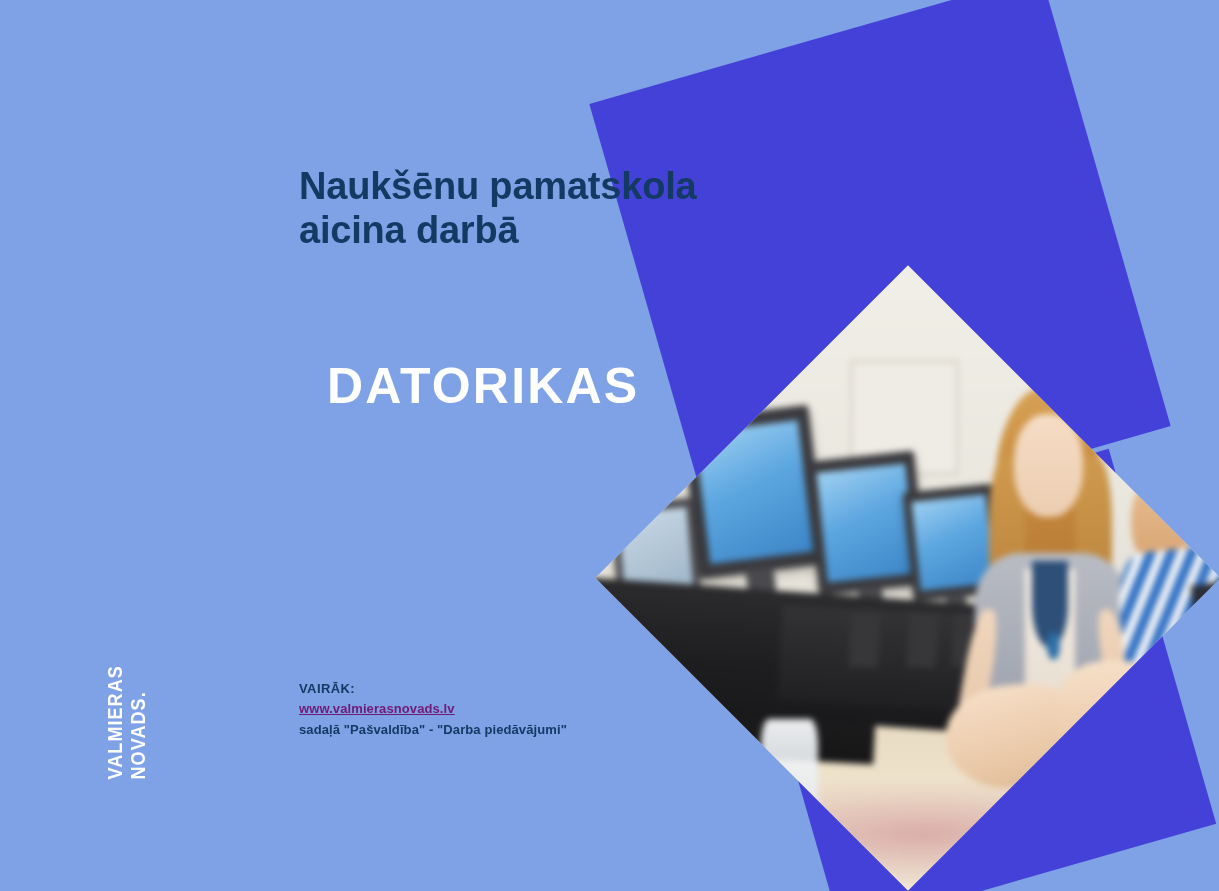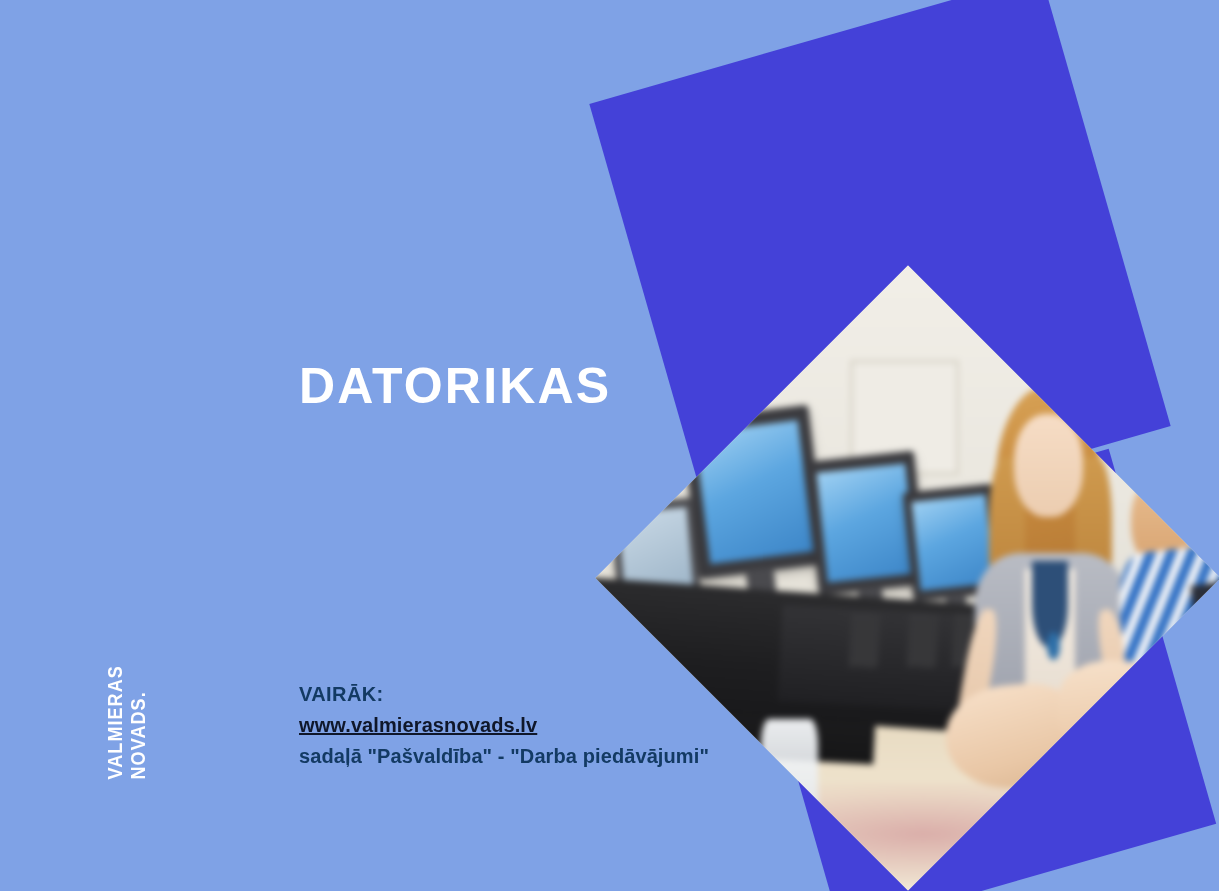--- a/index.html
+++ b/index.html
@@ -284,37 +284,37 @@
     position: absolute;
     left: 299px;
     top: 355px;
     width: 520px;
     color: #ffffff;
     font-size: 50px;
     font-weight: bold;
     line-height: 1.27;
     letter-spacing: 2.2px;
   }
-  .maintitle .line { display: block; }
+  .maintitle .line { display: block; margin-left: 28px; }
 
   .contact {
     position: absolute;
     left: 299px;
     top: 679px;
     width: 520px;
     color: #133a63;
-    font-size: 20px;
+    font-size: 13px;
     font-weight: bold;
     line-height: 1.56;
   }
   .contact .label { display: block; letter-spacing: 0.4px; }
   .contact .url {
     display: inline-block;
     text-decoration: underline;
-    color: #0f172a;
+    color: #701a75;
     letter-spacing: 0.1px;
   }
   .contact .urlwrap { display: block; }
   .contact .section { display: block; letter-spacing: 0.1px; }
 
   
   .brand {
     position: absolute;
     left: 94px;
     top: 613px;
@@ -418,20 +418,24 @@
           </div>
 
           <div class="ps-bottle"></div>
 
         </div>
       </div>
     </div>
 
   </div>
 
+  <div class="headline">
+    <span class="line">Naukšēnu pamatskola</span>
+    <span class="line">aicina darbā</span>
+  </div>
 
   <div class="maintitle">
     <span class="line">DATORIKAS</span>
   </div>
 
   <div class="contact">
     <span class="label">VAIRĀK:</span>
     <span class="urlwrap">
       <a class="url" href="#">www.valmierasnovads.lv</a>
     </span>

